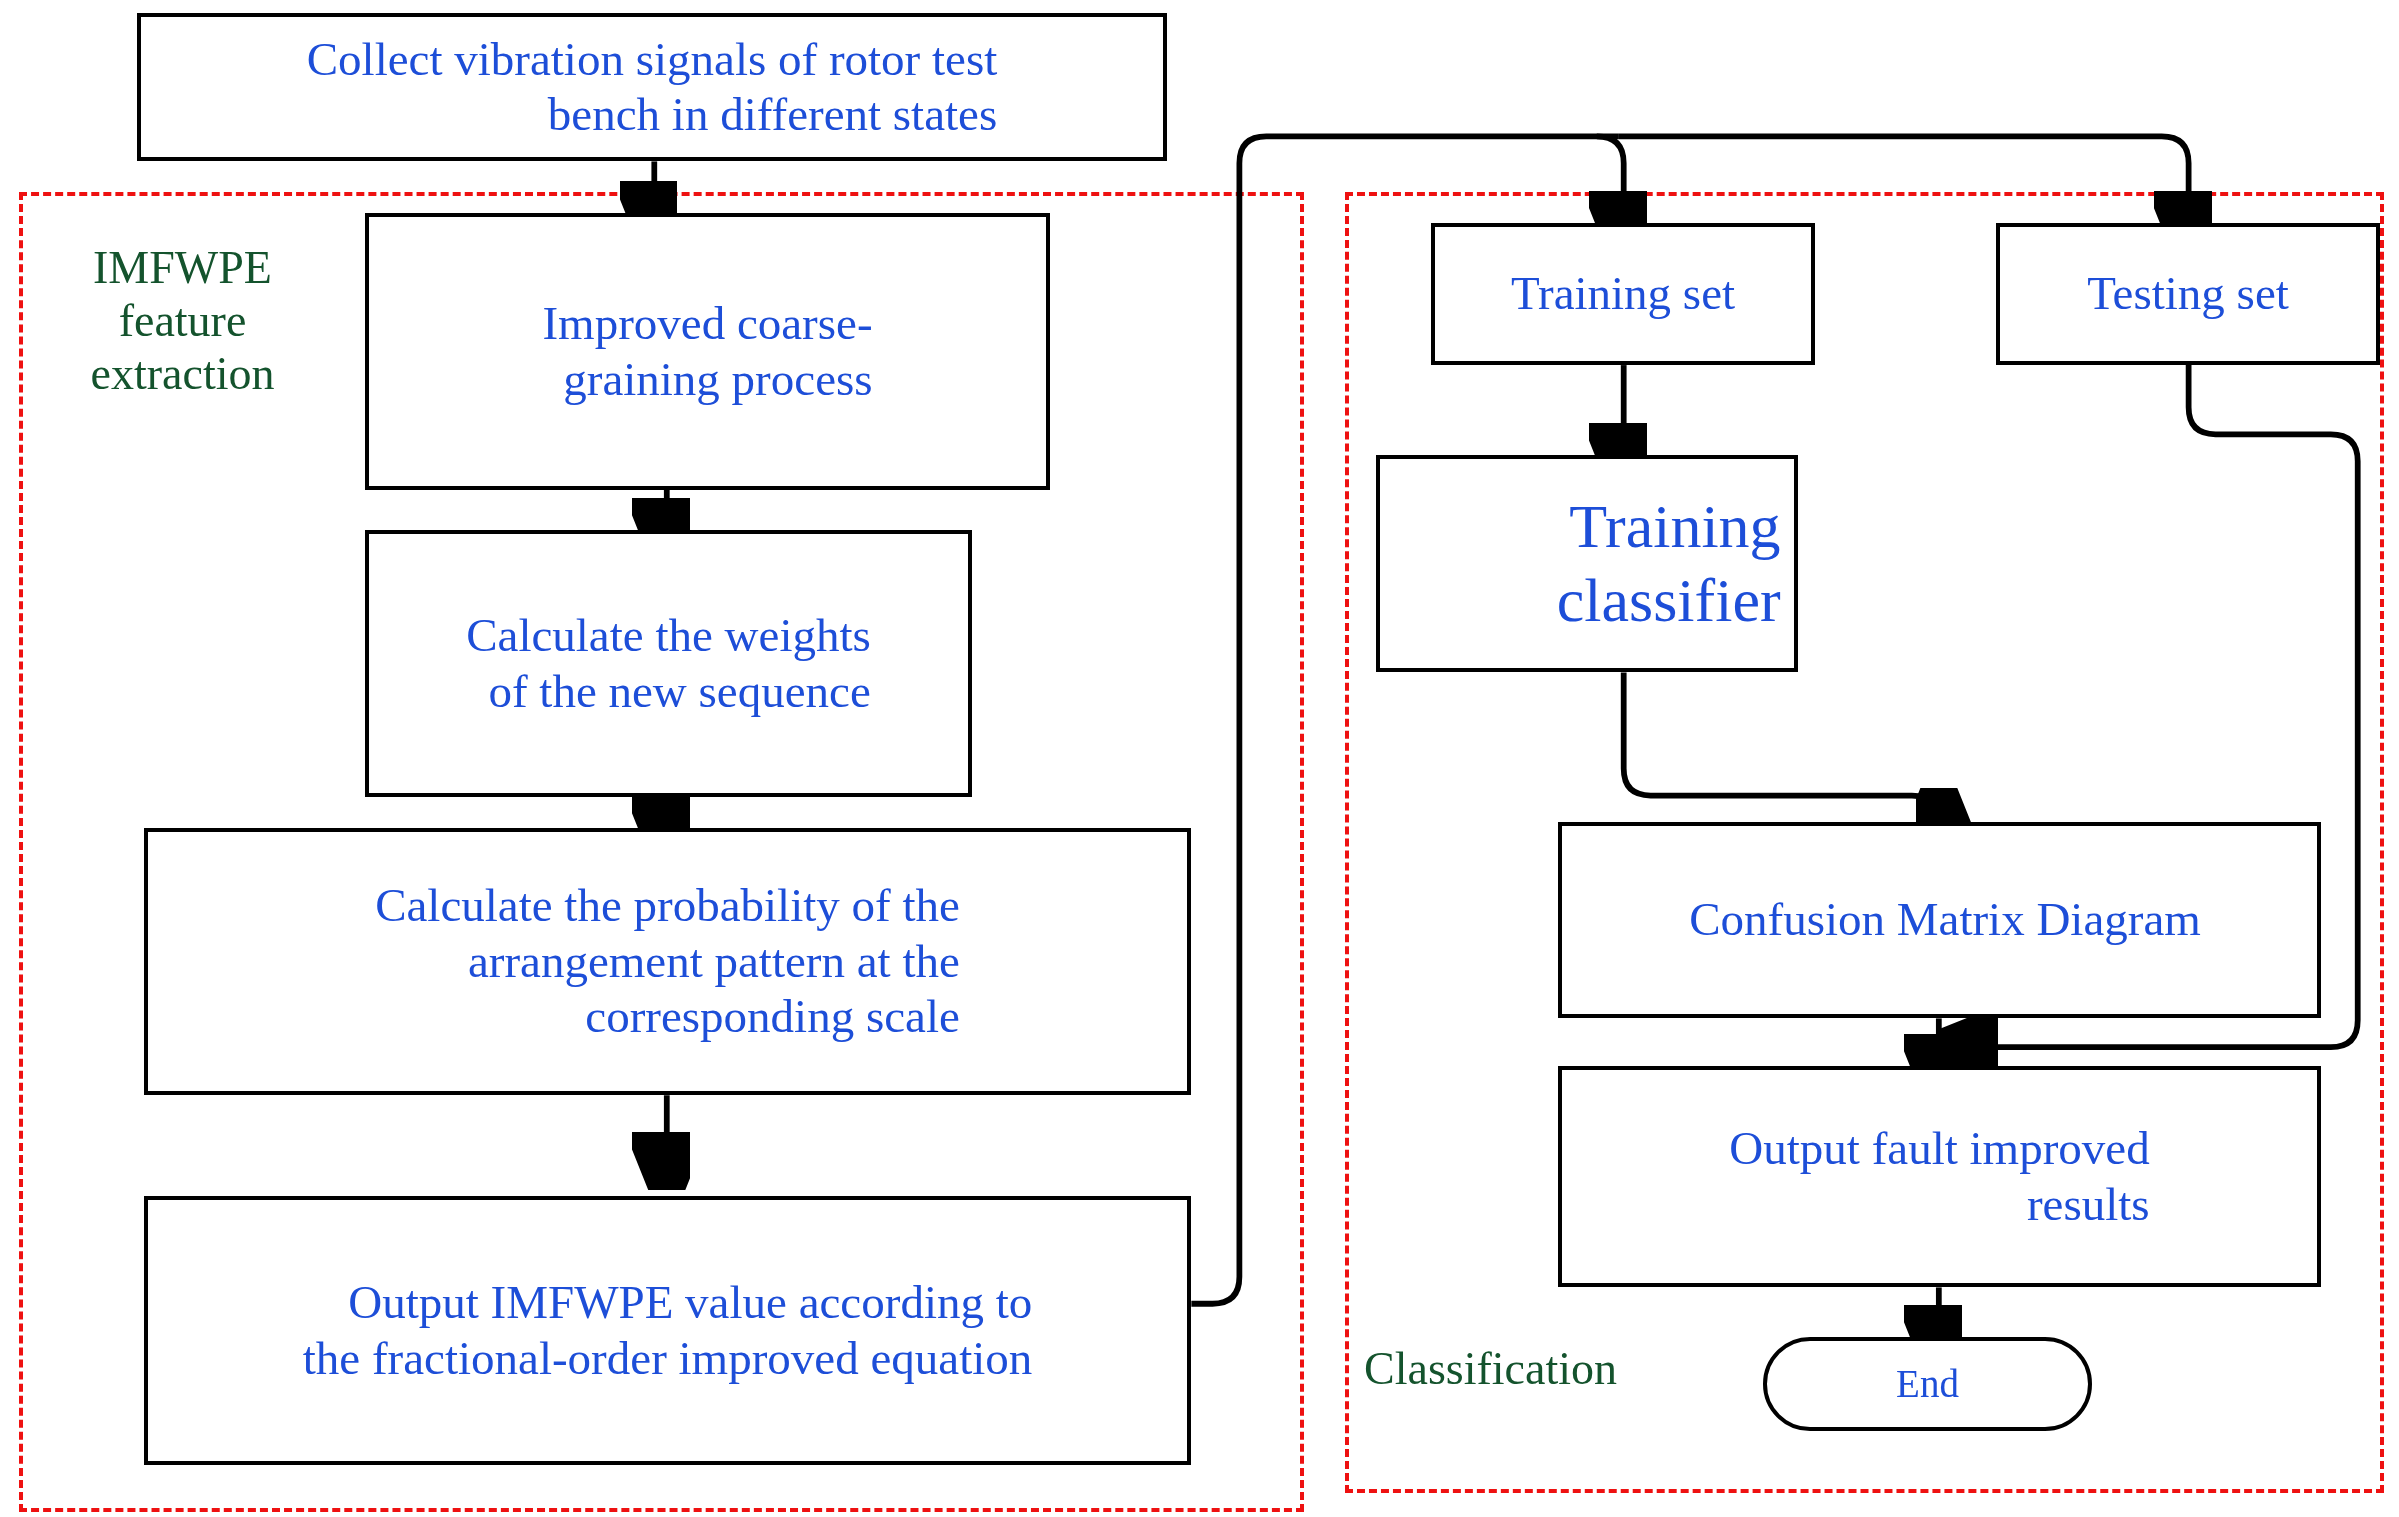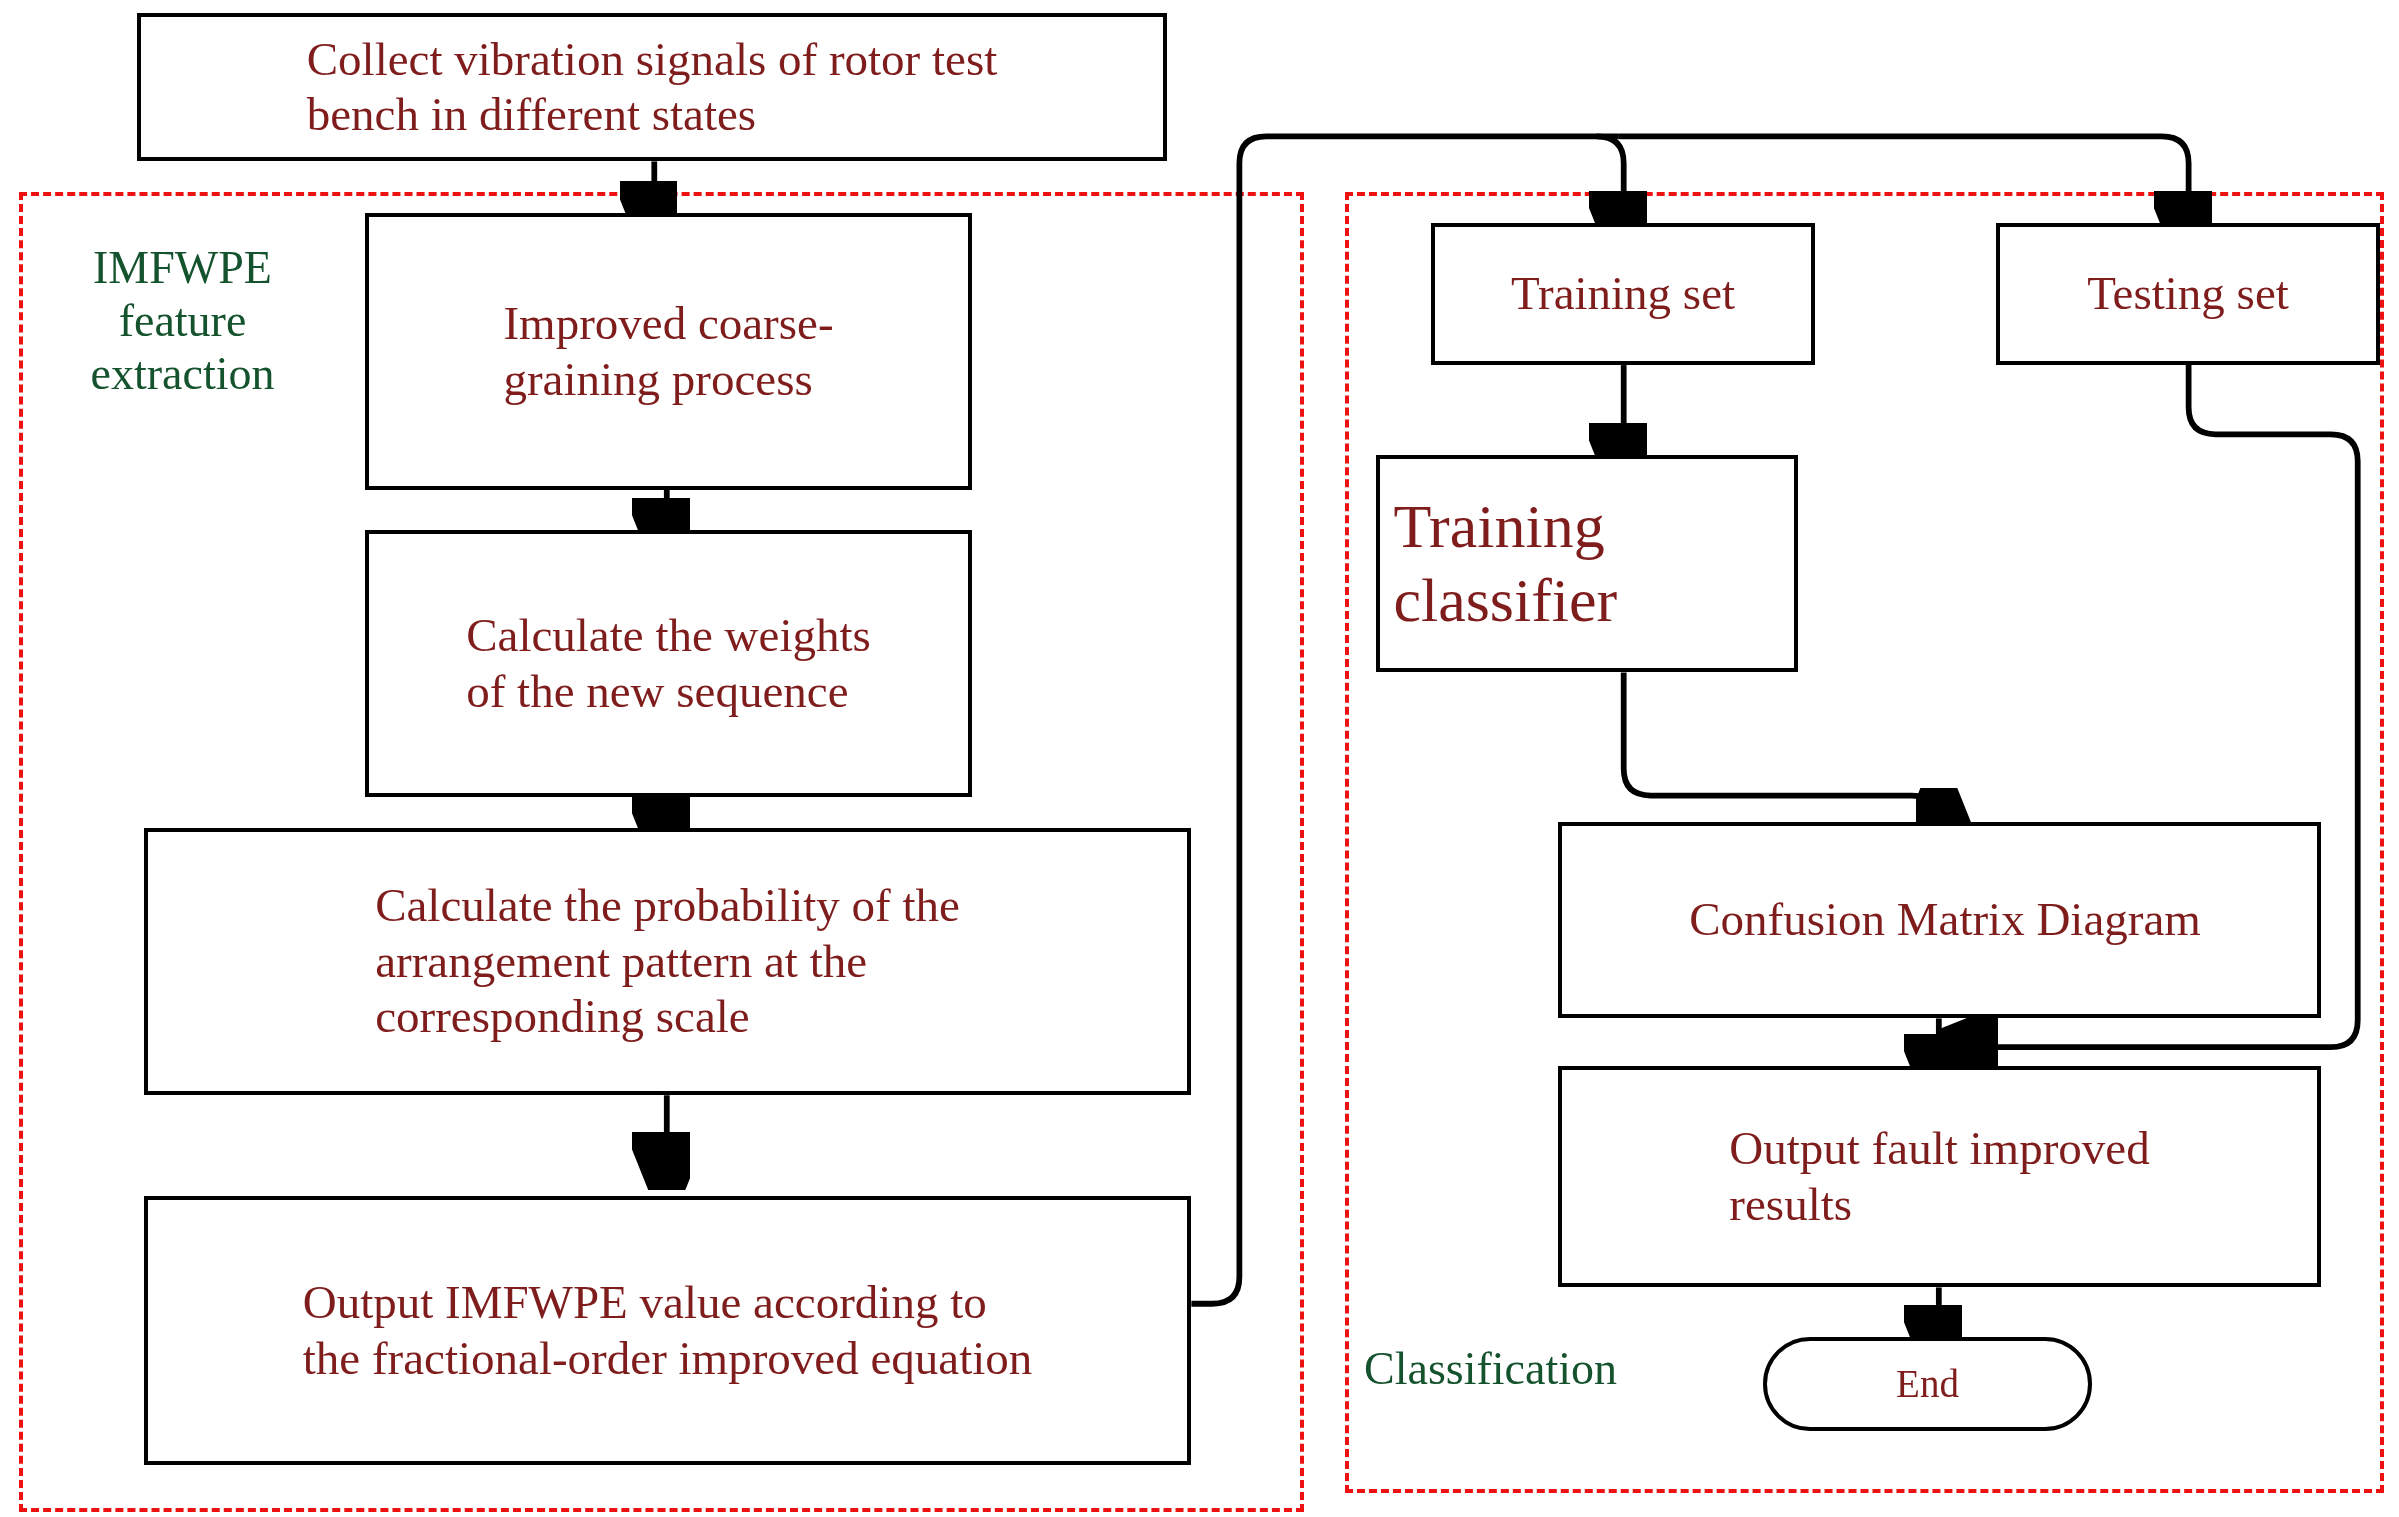--- a/index.html
+++ b/index.html
@@ -16,22 +16,22 @@
     overflow: hidden;
   }
   .node {
     position: absolute;
     box-sizing: border-box;
     border: 4.8px solid #000000;
     background: #ffffff;
     display: flex;
     align-items: center;
     justify-content: center;
-    text-align: left;
-    color: #7f1d1d;
+    text-align: right;
+    color: #1d4ed8;
     line-height: 1.18;
     z-index: 5;
   }
   .node .txt {
     display: block;
     padding: 0 13.4px;
     white-space: pre-line;
   }
   .terminator {
     border-radius: 960px;
@@ -110,21 +110,21 @@
 feature
 extraction</div>
 
   <div class="group-label" style="left:1364px; top:1343px; width:346px; text-align:left; font-size:46px;">Classification</div>
 
   <div class="node" style="left:137px; top:13.4px; width:1030px; height:148px; font-size:47px;">
     <span class="txt">Collect vibration signals of rotor test
 bench in different states</span>
   </div>
 
-  <div class="node" style="left:365px; top:213px; width:607px; height:277px; font-size:47px;">
+  <div class="node" style="left:365px; top:213px; width:685px; height:277px; font-size:47px;">
     <span class="txt">Improved coarse-
 graining process</span>
   </div>
 
   <div class="node" style="left:365px; top:530px; width:607px; height:267px; font-size:47px;">
     <span class="txt">Calculate the weights
 of the new sequence</span>
   </div>
 
   <div class="node" style="left:144px; top:828px; width:1047px; height:267px; font-size:47px;">

